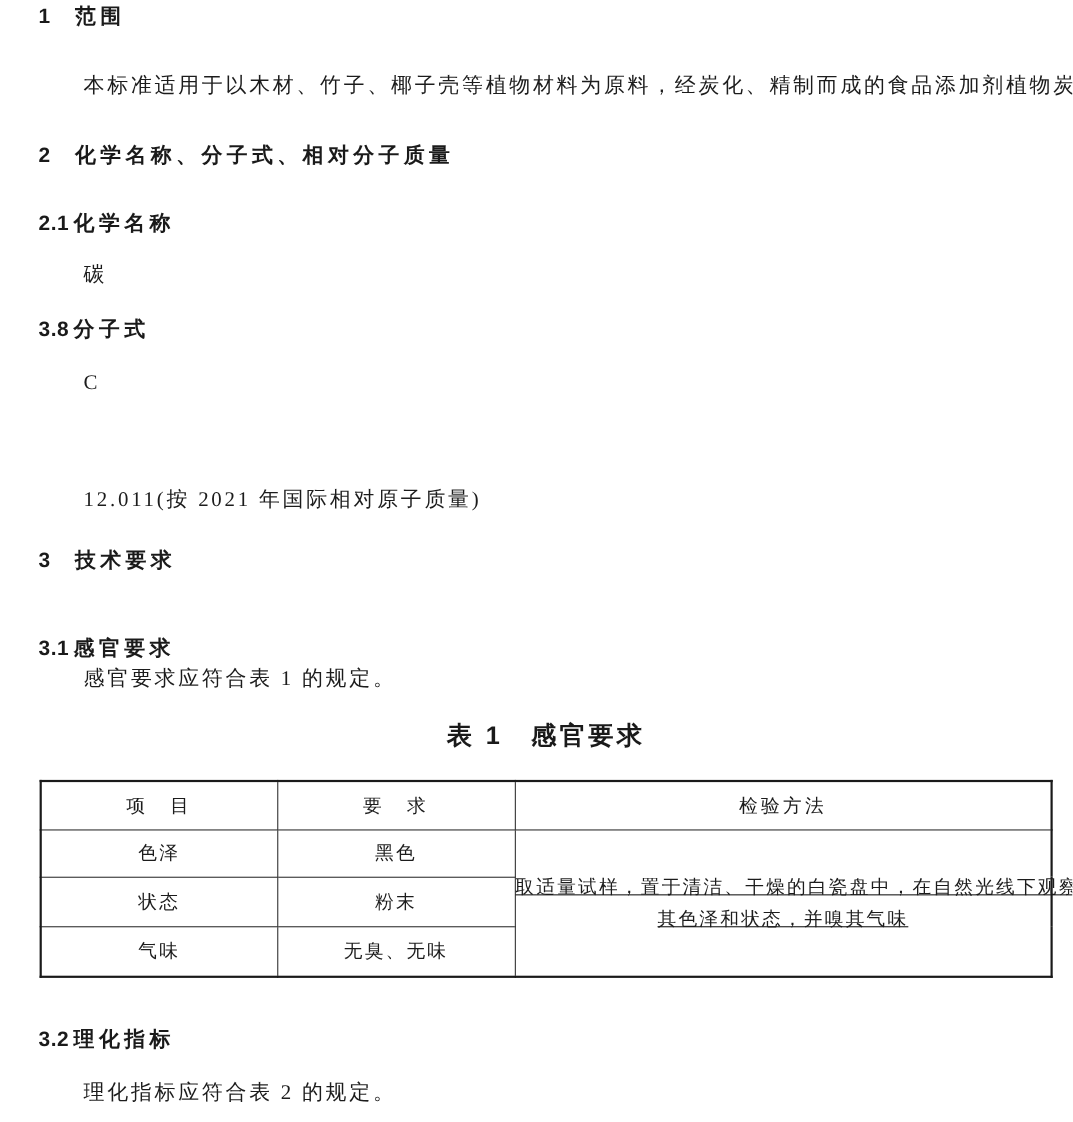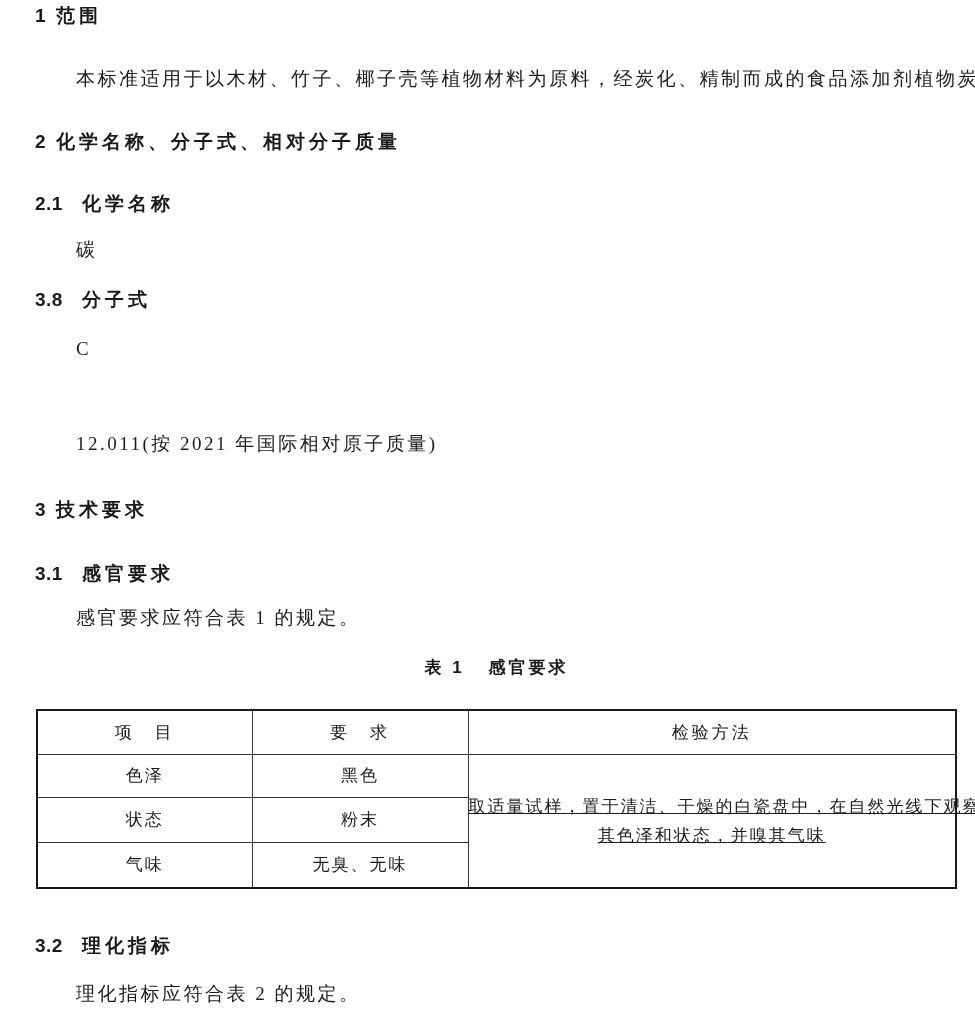--- a/index.html
+++ b/index.html
@@ -22,43 +22,43 @@
     display: flex;
     align-items: baseline;
     font-family: "Liberation Sans", "DejaVu Sans", sans-serif;
     font-weight: bold;
     font-size: 19px;
     line-height: 22px;
     color: #1a1a1a;
     white-space: nowrap;
   }
   .h .num { letter-spacing: 0.5px; }
-  .h.type-main .ttl { margin-left: 10px; letter-spacing: 4px; }
-  .h.type-sub  .ttl { margin-left: 19px; letter-spacing: 4px; }
+  .h.type-main .ttl { margin-left: 22px; letter-spacing: 4px; }
+  .h.type-sub  .ttl { margin-left: 4px; letter-spacing: 4px; }
   
   .body-text {
     position: absolute;
     left: 76px;
     margin: 0;
     font-family: "Liberation Serif", "DejaVu Serif", serif;
     font-size: 19px;
     line-height: 24px;
     letter-spacing: 2.5px;
     color: #1c1c1c;
     white-space: nowrap;
   }
   
   .tbl-caption {
     position: absolute;
     left: 36px;
     width: 921px;
     text-align: center;
     font-family: "Liberation Sans", "DejaVu Sans", sans-serif;
     font-weight: bold;
-    font-size: 17px;
+    font-size: 23px;
     line-height: 22px;
     letter-spacing: 3px;
     color: #1a1a1a;
     white-space: nowrap;
   }
   .tbl-caption .cap-title { margin-left: 16px; }
   
   table.sensory {
     position: absolute;
     left: 36px;
@@ -117,28 +117,28 @@
     <span class="ttl">化学名称</span>
   </div>
   <p class="body-text" style="top:238px">碳</p>
 
   <div class="h type-sub" style="top:289px">
     <span class="num">3.8</span>
     <span class="ttl">分子式</span>
   </div>
   <p class="body-text" style="top:337px">C</p>
 
-  <p class="body-text" style="top:432px">12.011(按 2021 年国际相对原子质量)</p>
+  <p class="body-text" style="top:443px">12.011(按 2021 年国际相对原子质量)</p>
 
   <div class="h type-main" style="top:499px">
     <span class="num">3</span>
     <span class="ttl">技术要求</span>
   </div>
 
-  <div class="h type-sub" style="top:563px">
+  <div class="h type-sub" style="top:579px">
     <span class="num">3.1</span>
     <span class="ttl">感官要求</span>
   </div>
   <p class="body-text" style="top:606px">感官要求应符合表 1 的规定。</p>
 
   <div class="tbl-caption" style="top:657px">
     <span class="cap-label">表 1</span>
     <span class="cap-title">感官要求</span>
   </div>
 

